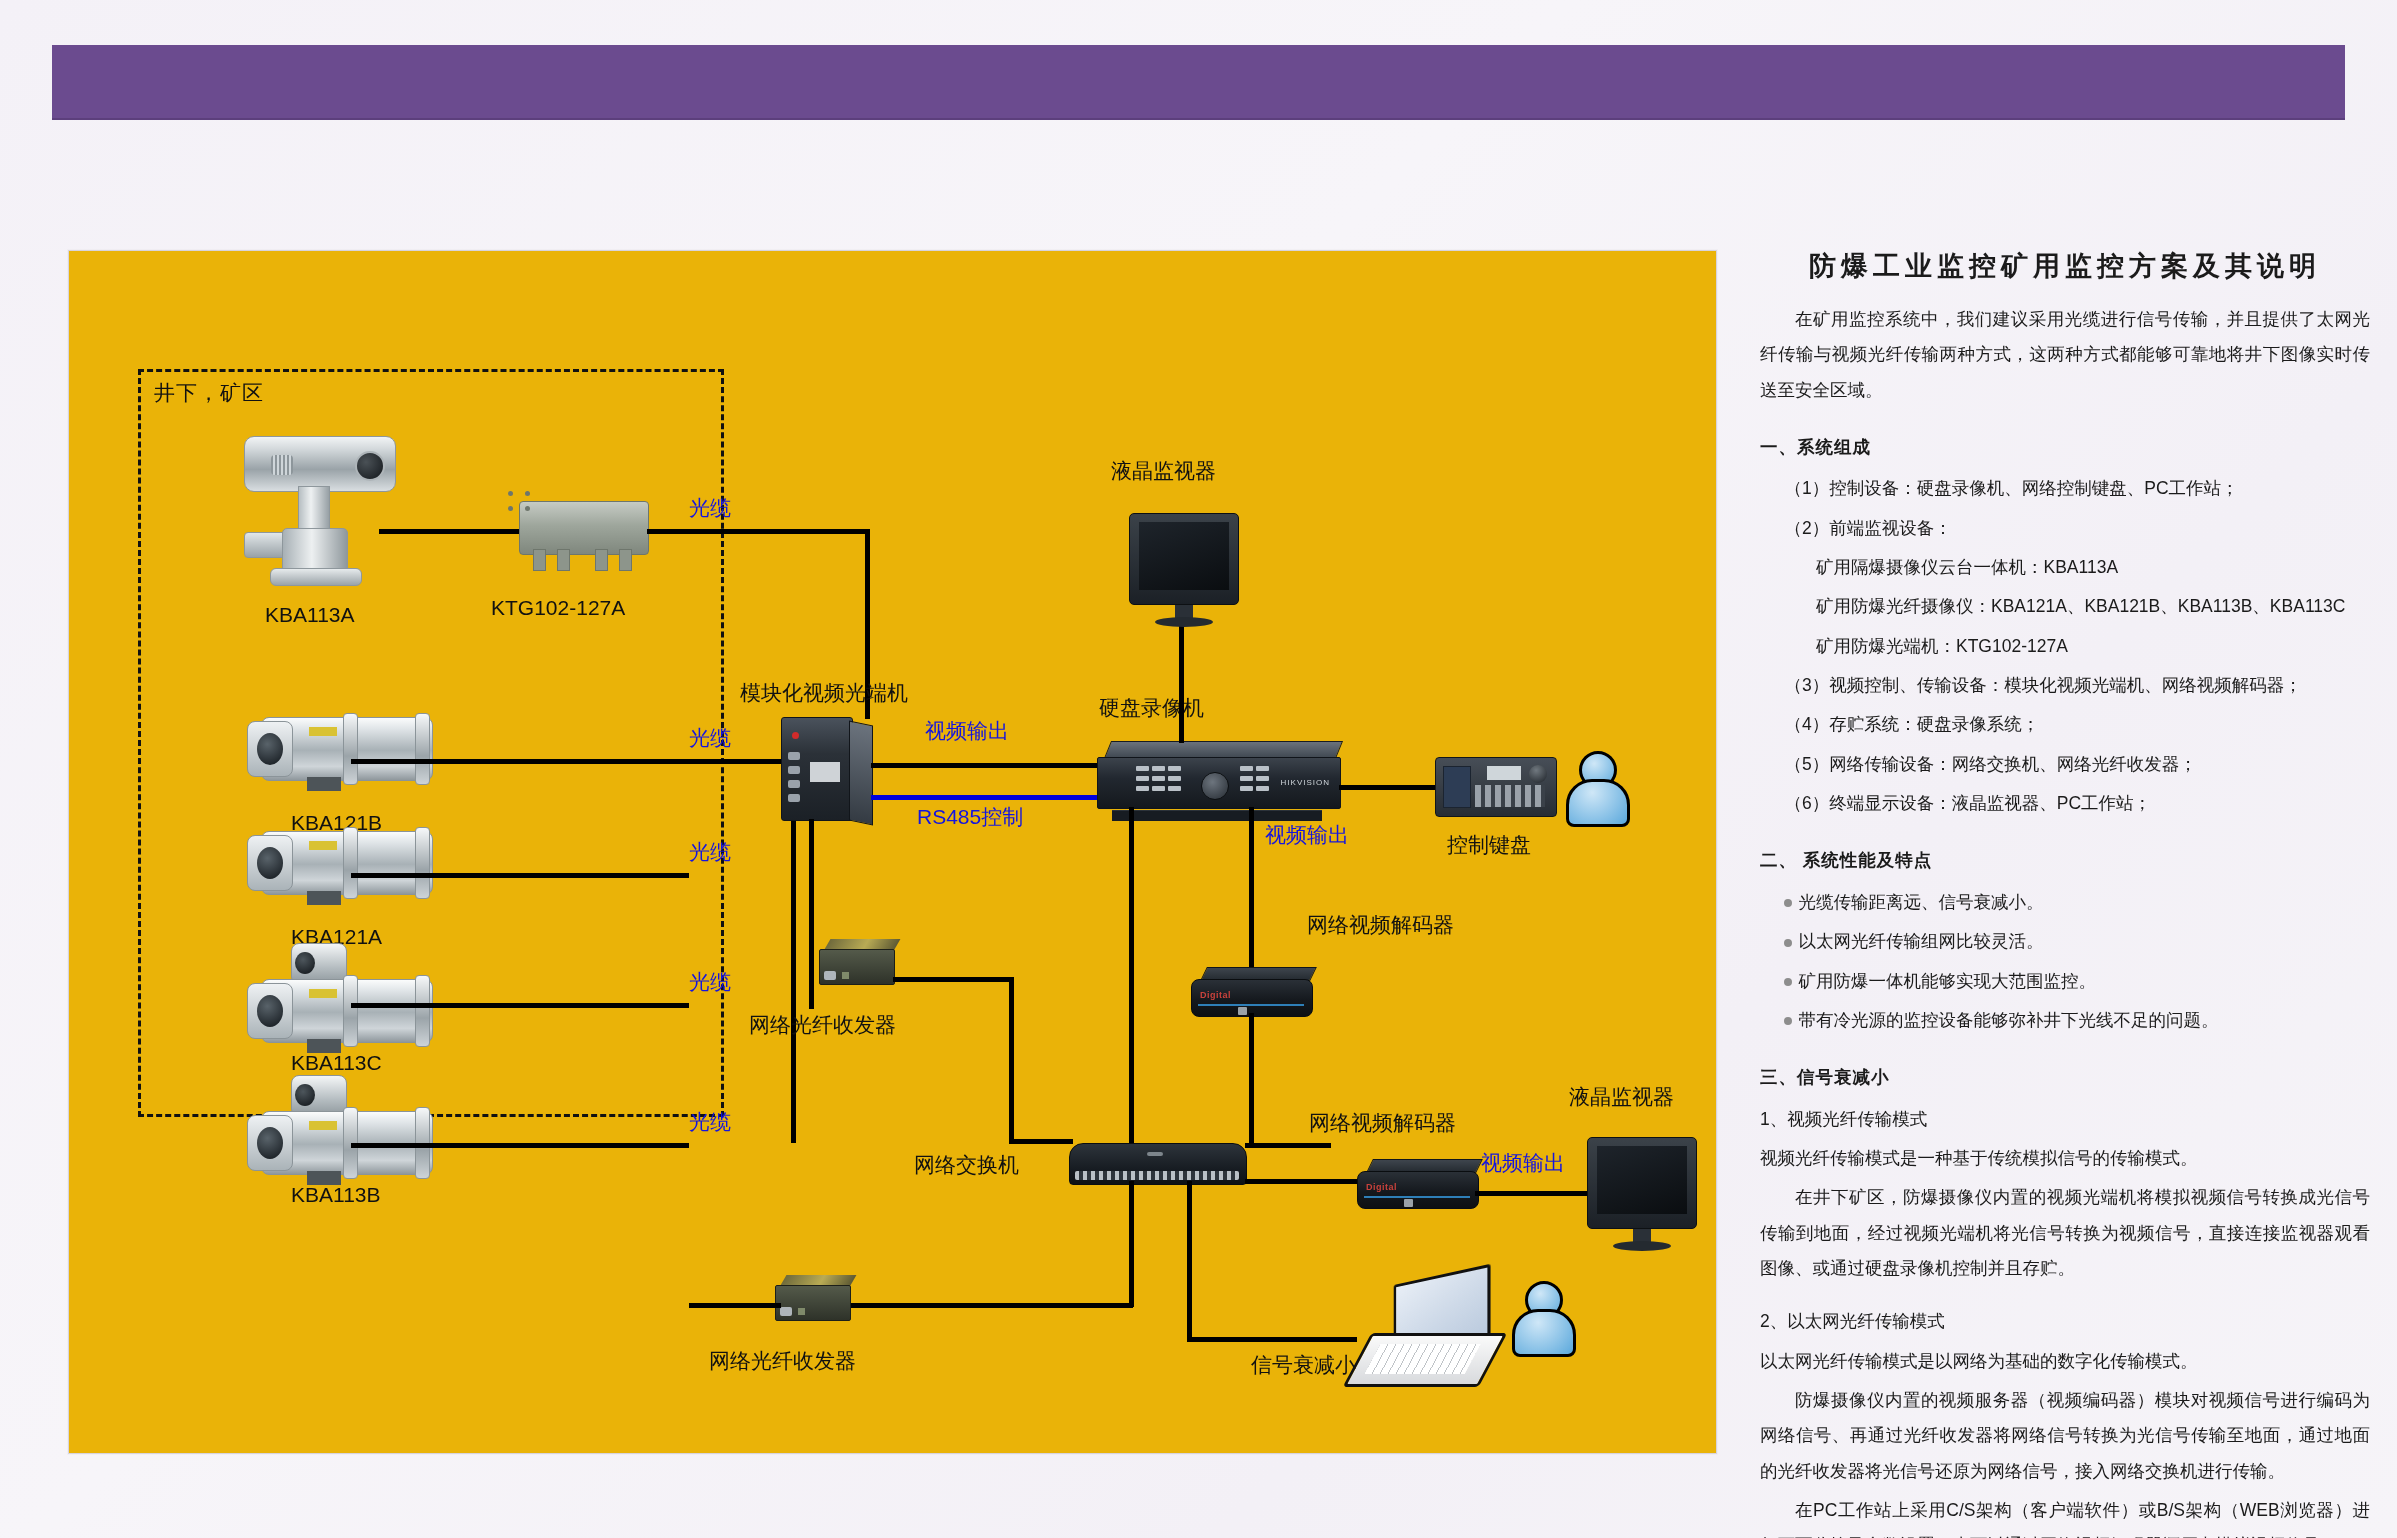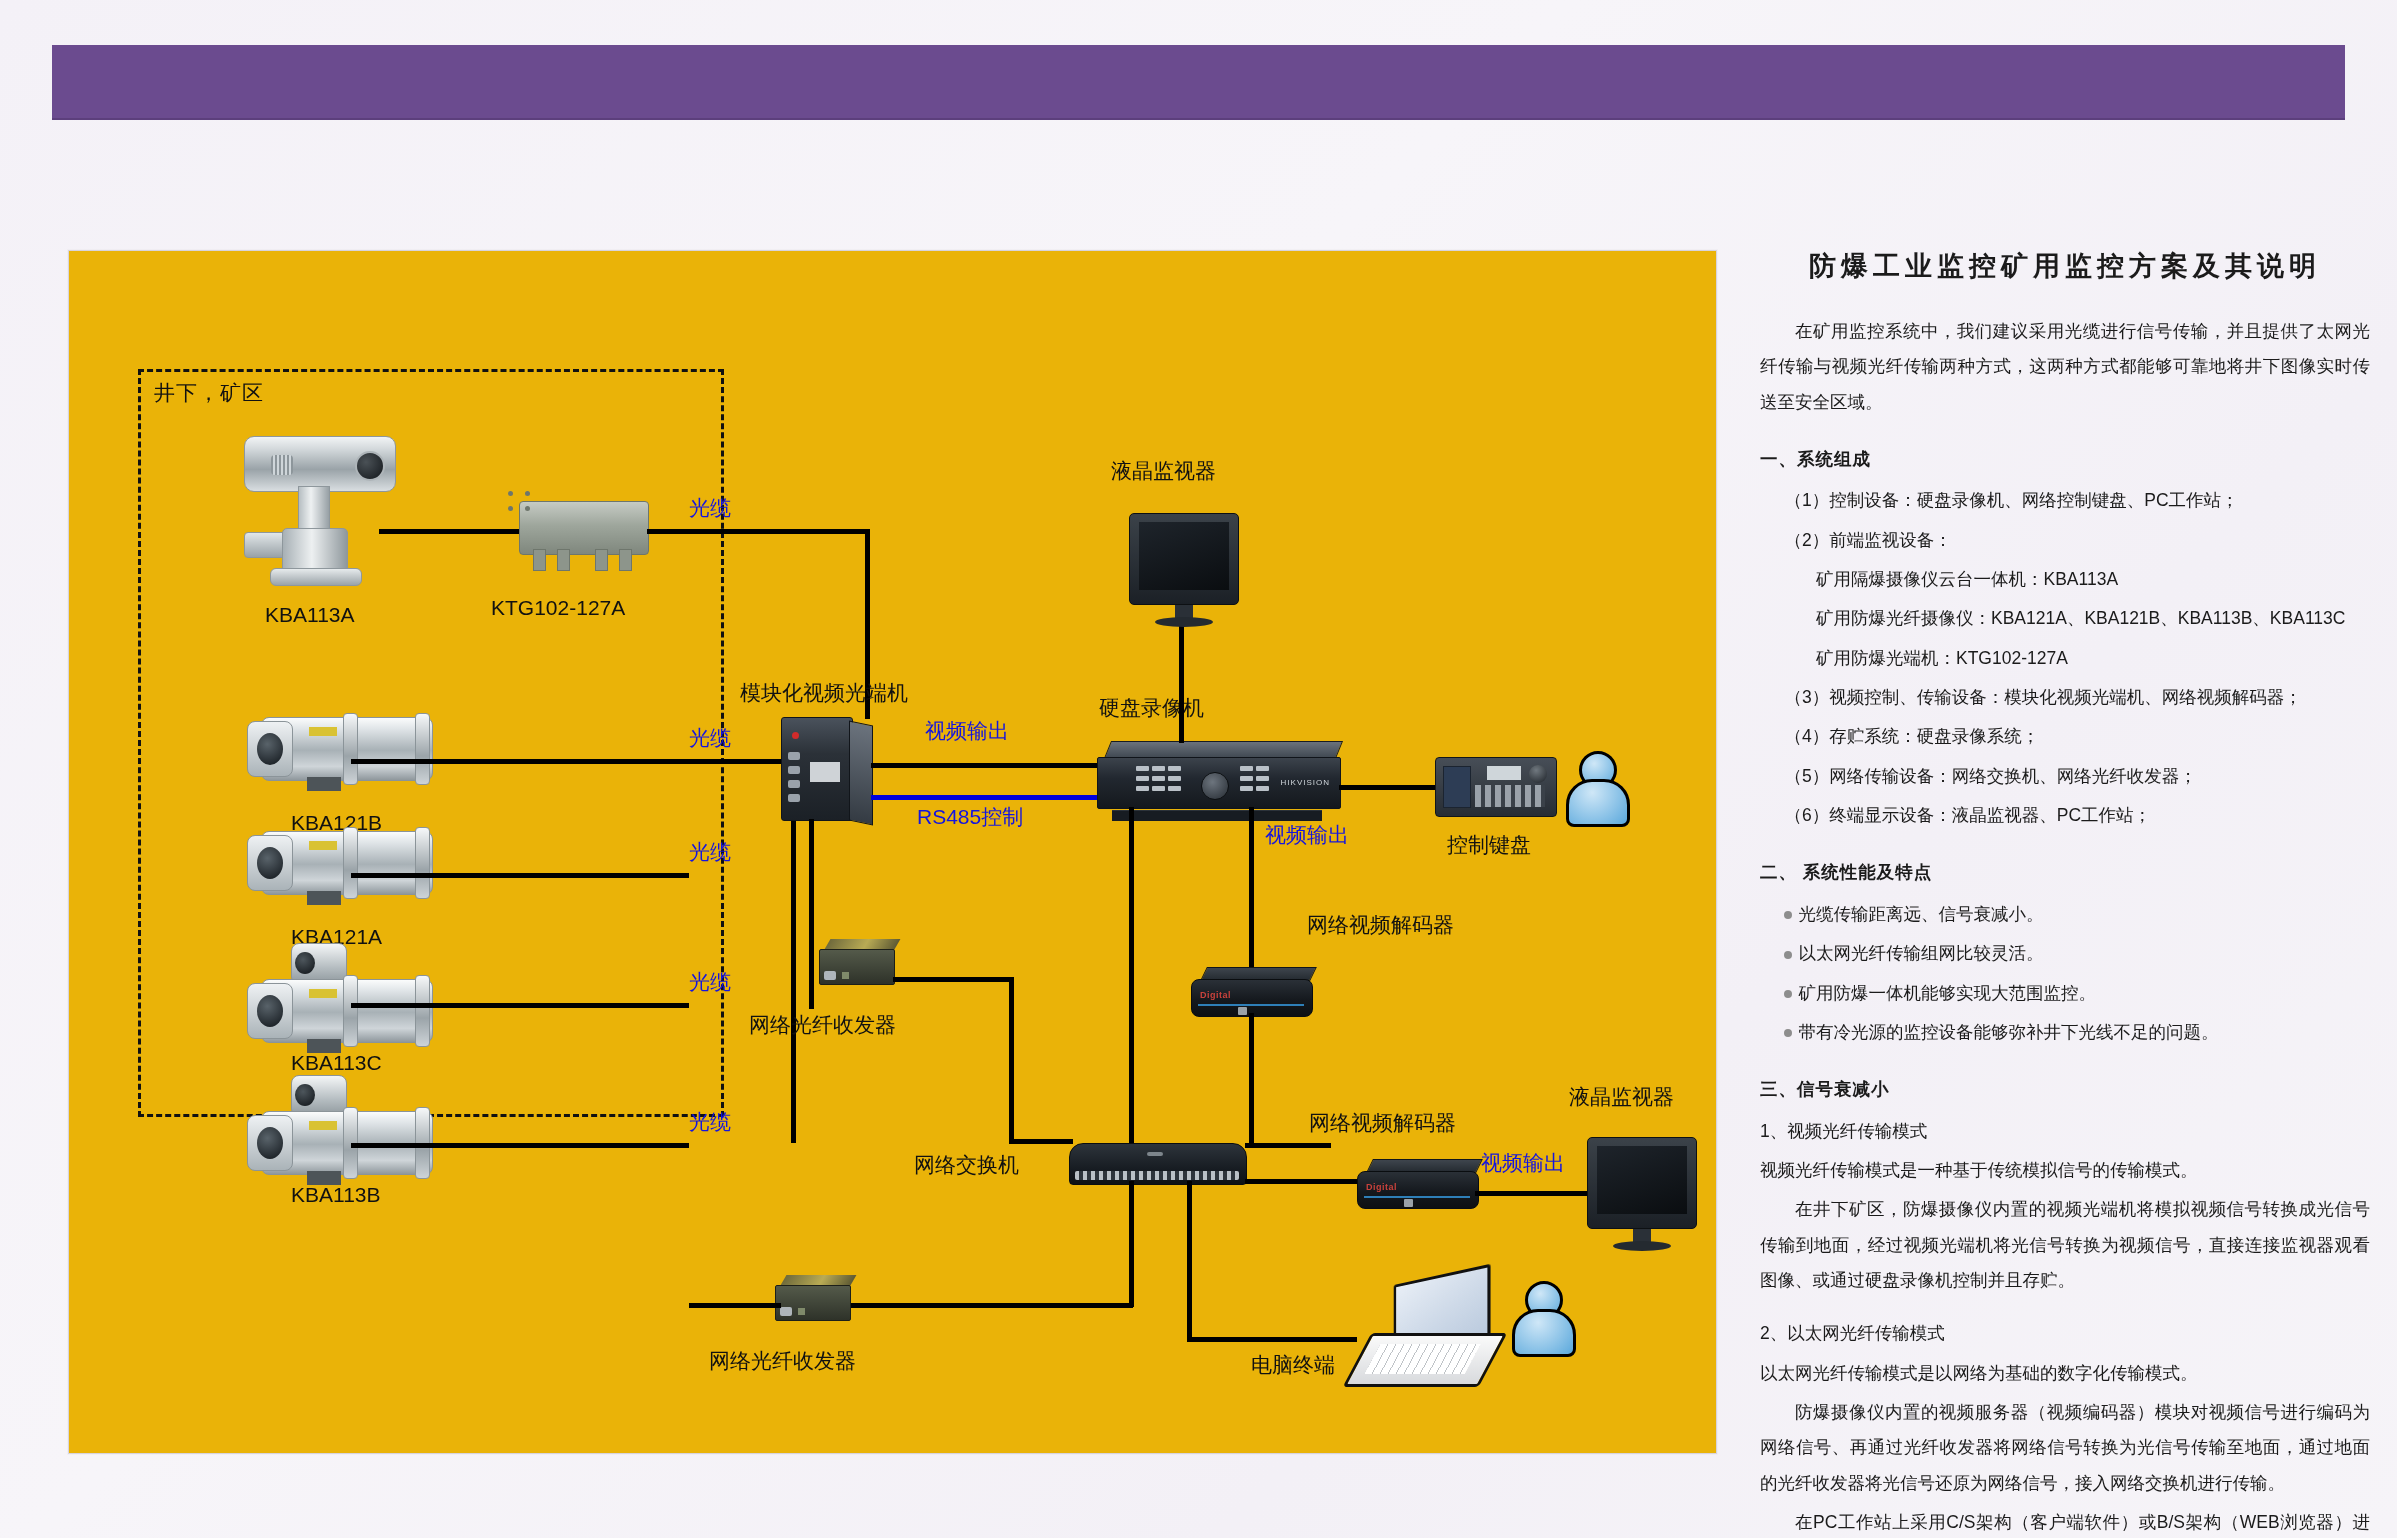--- a/index.html
+++ b/index.html
@@ -245,21 +245,21 @@
   .usr .h2{position:absolute;left:16px;top:0;width:32px;height:32px;border-radius:50%;
     background:radial-gradient(circle at 38% 30%,#cfe7f7,#5aa8dc);border:3px solid #000;}
   .usr .b2{position:absolute;left:3px;top:28px;width:58px;height:42px;border-radius:26px 26px 8px 8px;
     background:radial-gradient(circle at 40% 25%,#cfe7f7,#5aa8dc);border:3px solid #000;}
 
   
   #text-col{
     position:absolute;left:1760px;top:248px;width:610px;
     color:#1b1b1b;
   }
-  #doc-title{font-size:27px;font-weight:bold;letter-spacing:5px;text-align:center;margin-bottom:30px;}
+  #doc-title{font-size:27px;font-weight:bold;letter-spacing:5px;text-align:center;margin-bottom:18px;}
   #text-col p{margin:0 0 4px 0;font-size:17.5px;line-height:2.02;text-align:justify;}
   .ind2{text-indent:2em;}
   .h-sec{margin-top:22px !important;margin-bottom:6px !important;font-weight:bold;letter-spacing:1px;}
   .lv1{padding-left:1.4em;}
   .lv2{padding-left:3.2em;}
   .bullet-li{padding-left:2.2em;position:relative;}
   .bullet-li:before{
     content:"";position:absolute;left:1.35em;top:.82em;width:8px;height:8px;border-radius:50%;
     background:#8d8d8d;
   }
@@ -514,21 +514,21 @@
       <div class="foot"></div>
   </div>
   <div class="lbl" style="left:1500px;top:832px;">液晶监视器</div>
 
   <div class="ltp" style="left:1288px;top:1024px;">
     <div class="scrn"></div>
       <div class="kbd">
         <div class="keys2"></div>
       </div>
   </div>
-  <div class="lbl" style="left:1182px;top:1100px;">电脑终端</div>
+  <div class="lbl" style="left:1182px;top:1100px;">信号衰减小</div>
 
   <div class="usr" style="left:1440px;top:1030px;">
     <div class="h2"></div>
       <div class="b2"></div>
   </div>
 
 </div>
 
 <div id="text-col">
 

